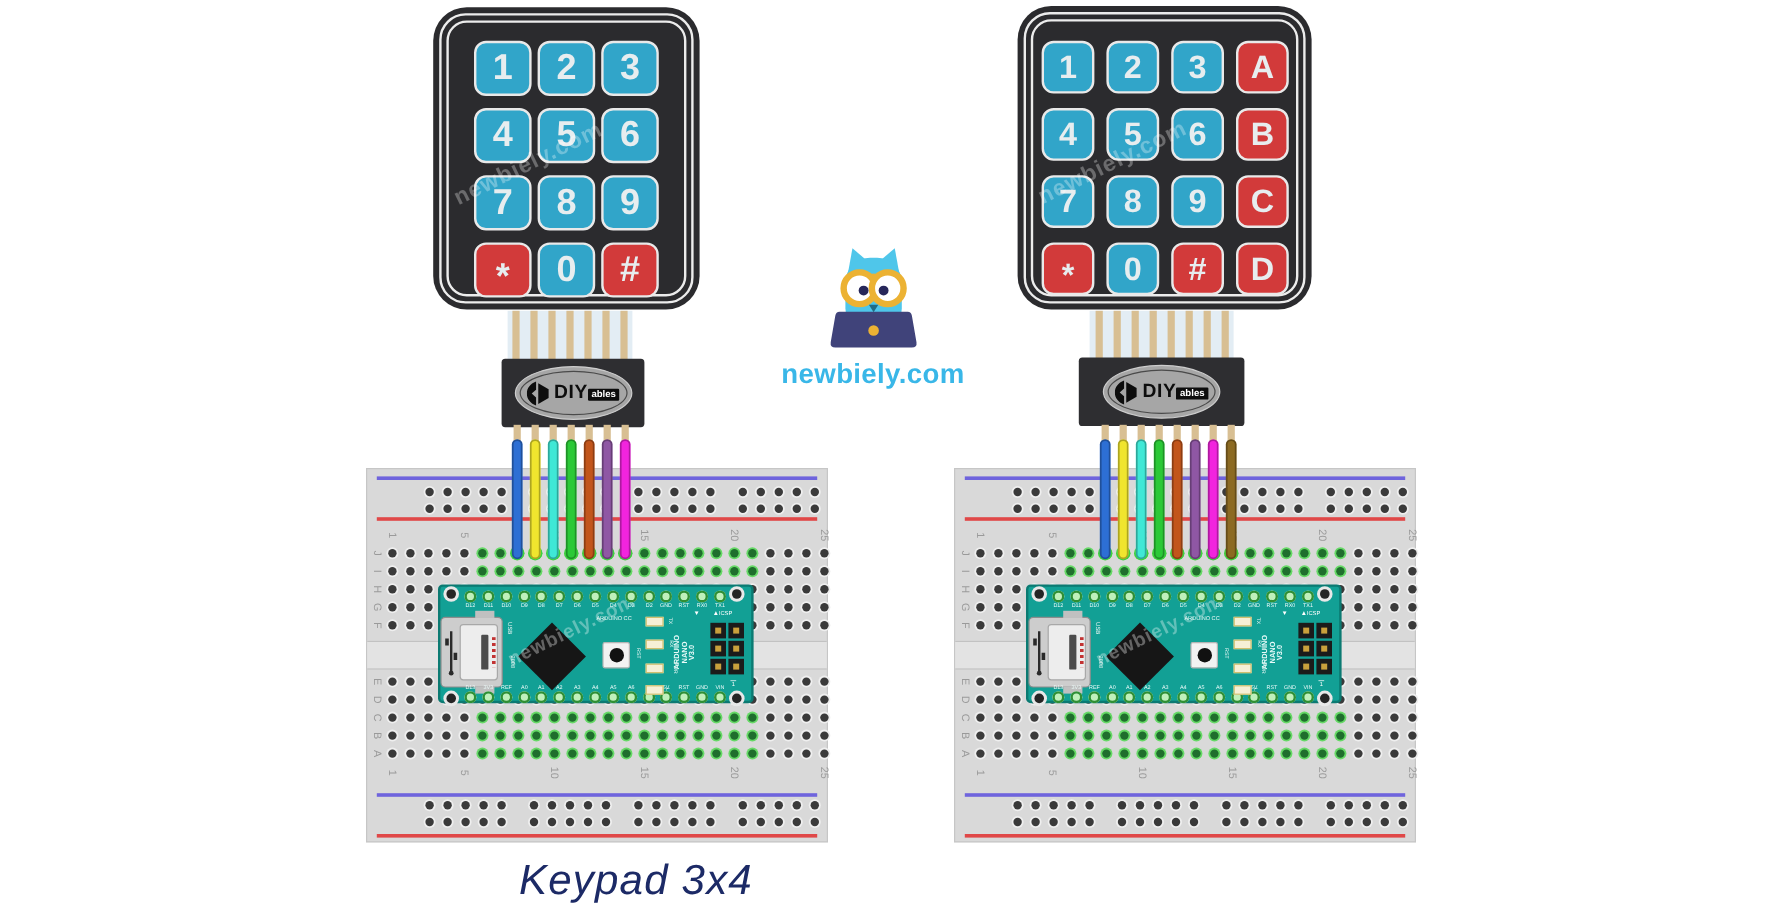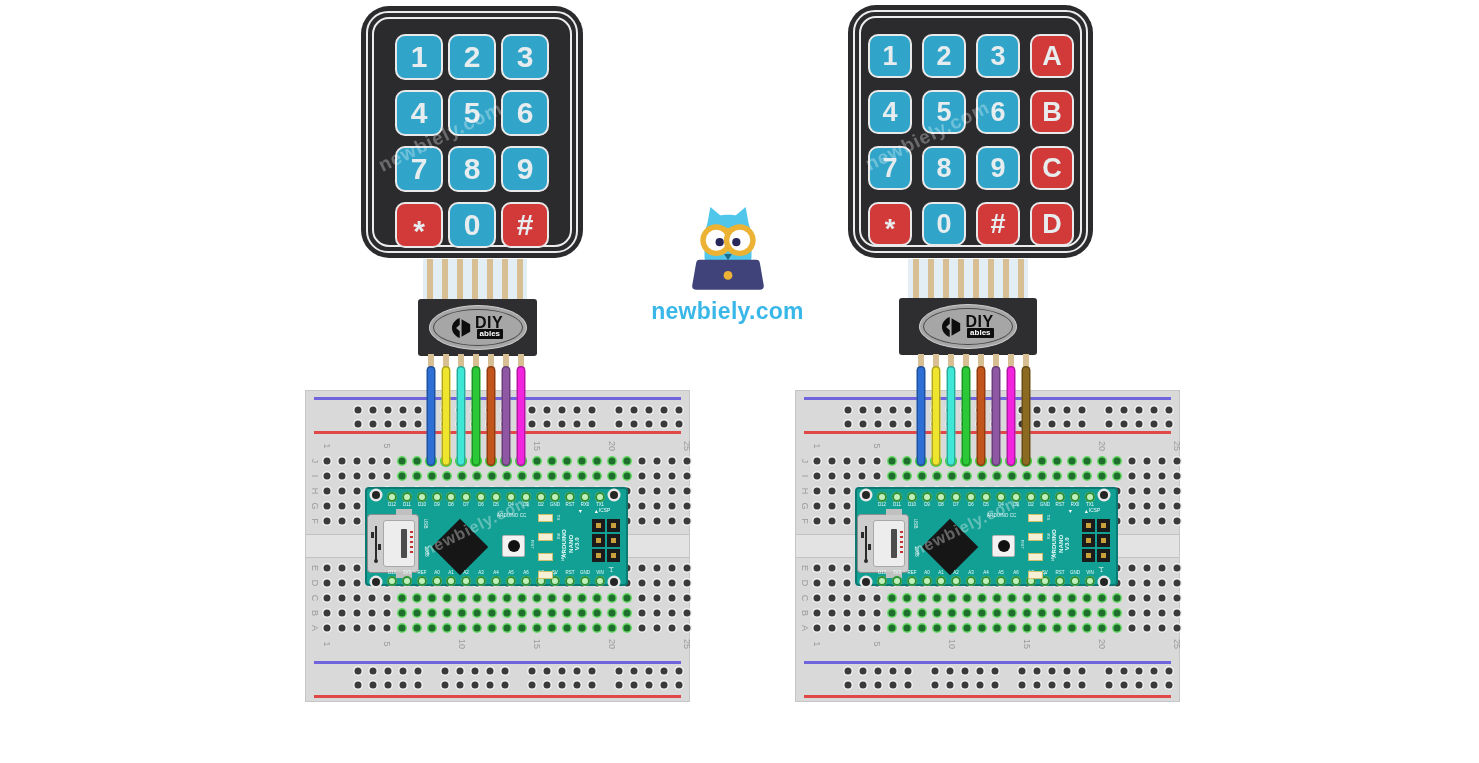--- a/index.html
+++ b/index.html
@@ -29,21 +29,21 @@
   .a0 .ribbon{left:423px;top:259px;width:104px;height:41px;}
   .a1 .ribbon{left:908px;top:259px;width:120px;height:41px;}
   .rwire{position:absolute;top:0;bottom:0;width:6px;background:#d8bf93;transform:translateX(-50%);}
   .connector{position:absolute;background:#2e2e31;border-radius:3px;display:flex;align-items:center;justify-content:center;}
   .a0 .connector{left:418px;top:299px;width:119px;height:57px;}
   .a1 .connector{left:899px;top:298px;width:138px;height:57px;}
   .conn-ellipse{position:relative;width:98px;height:45px;background:#a6a6a6;border-radius:50%;
        border:1.5px solid #cdcdcd;display:flex;align-items:center;justify-content:center;gap:3px;box-sizing:border-box;}
   .conn-inner{position:absolute;inset:3px;border:1.5px solid #4a4a4a;border-radius:50%;}
   .diy-glyph{position:relative;z-index:1;}
-  .diy-col{position:relative;z-index:1;display:flex;flex-direction:column;align-items:flex-end;}
+  .diy-col{position:relative;z-index:1;display:flex;flex-direction:row;align-items:flex-end;}
   .diy{font-size:16px;font-weight:bold;color:#0d0d0d;line-height:0.85;letter-spacing:0.5px;}
   .ables{background:#0d0d0d;color:#fff;font-size:8px;font-weight:bold;padding:0 3px 1px 3px;border-radius:1px;}
 
   
   .wires{position:absolute;inset:0;}
   .wstub{position:absolute;width:6px;height:17px;background:#d8bf93;top:354px;transform:translateX(-50%);}
   .wcap{position:absolute;width:12px;height:12px;border-radius:50%;background:#3fd03f;top:455px;transform:translateX(-50%);}
   .jwire{position:absolute;width:9px;top:366px;height:100px;border-radius:4.5px;transform:translateX(-50%);
          box-shadow:inset 0 0 0 1.5px rgba(0,0,0,0.28);}
 
@@ -666,20 +666,21 @@
         <div class="npin-label" style="left: 233.04px; top: 81px;">VIN</div>
         <div class="led" style="top: 25px;"></div>
         <div class="led-label" style="top: 25px;">TX</div>
         <div class="led" style="top: 44px;"></div>
         <div class="led-label" style="top: 44px;">RX</div>
         <div class="led" style="top: 64px;"></div>
         <div class="led-label" style="top: 64px;">PWR</div>
         <div class="led" style="top: 82px;"></div>
         <div class="led-label" style="top: 82px;">L</div>
       </div>
+    <div class="caption" style="color: rgb(28, 42, 102);">Keypad 3x4</div>
   </div>
 
   <div class="assembly a1">
     <div class="ribbon">
         <div class="rwire" style="left: 6.25%;"></div>
         <div class="rwire" style="left: 18.75%;"></div>
         <div class="rwire" style="left: 31.25%;"></div>
         <div class="rwire" style="left: 43.75%;"></div>
         <div class="rwire" style="left: 56.25%;"></div>
         <div class="rwire" style="left: 68.75%;"></div>

